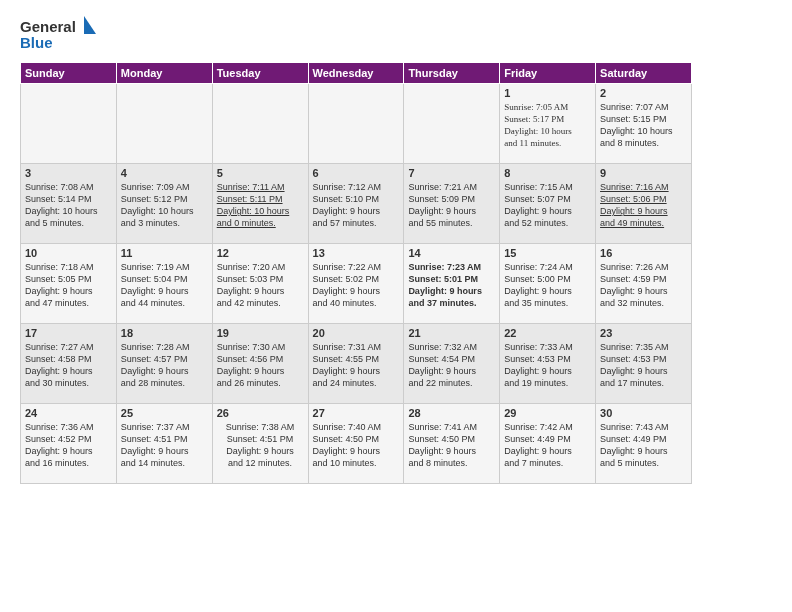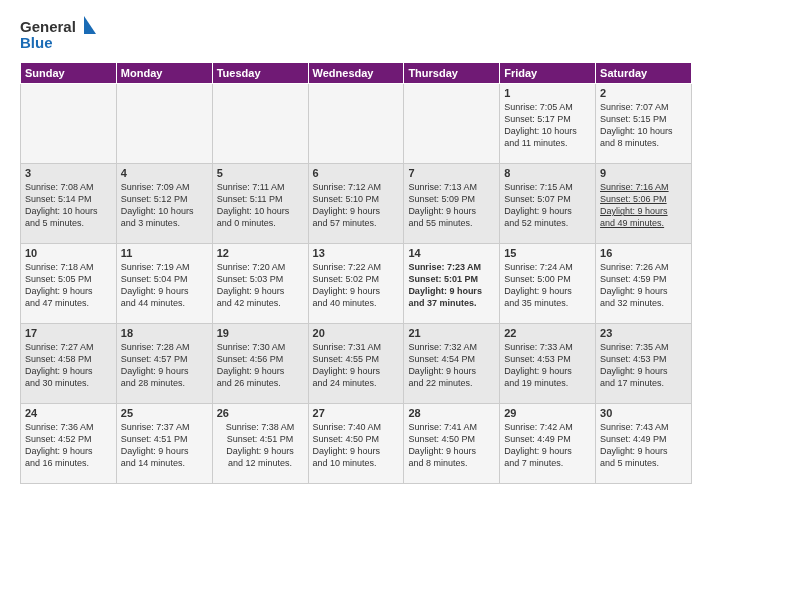--- a/index.html
+++ b/index.html
@@ -113,21 +113,21 @@
     </thead>
     <tbody id="calendar-body">
     <tr>
           <td></td>
           <td></td>
           <td></td>
           <td></td>
           <td></td>
           <td>
             <span class="day-num">1</span>
-            <div class="day-info" style="white-space: pre-line;">Sunrise: 7:05 AM
+            <div class="day-info" style="white-space: pre-line; font-family: Liberation Serif, serif;">Sunrise: 7:05 AM
 Sunset: 5:17 PM
 Daylight: 10 hours
 and 11 minutes.</div>
           </td>
           <td>
             <span class="day-num">2</span>
             <div class="day-info" style="white-space: pre-line;">Sunrise: 7:07 AM
 Sunset: 5:15 PM
 Daylight: 10 hours
 and 8 minutes.</div>
@@ -143,35 +143,35 @@
           </td>
           <td>
             <span class="day-num">4</span>
             <div class="day-info" style="white-space: pre-line;">Sunrise: 7:09 AM
 Sunset: 5:12 PM
 Daylight: 10 hours
 and 3 minutes.</div>
           </td>
           <td>
             <span class="day-num">5</span>
-            <div class="day-info" style="white-space: pre-line;">Sunrise: 7:11 AM
+            <div class="day-info" style="white-space: pre-line; text-decoration: underline;">Sunrise: 7:11 AM
 Sunset: 5:11 PM
 Daylight: 10 hours
 and 0 minutes.</div>
           </td>
           <td>
             <span class="day-num">6</span>
             <div class="day-info" style="white-space: pre-line;">Sunrise: 7:12 AM
 Sunset: 5:10 PM
 Daylight: 9 hours
 and 57 minutes.</div>
           </td>
           <td>
             <span class="day-num">7</span>
-            <div class="day-info" style="white-space: pre-line;">Sunrise: 7:13 AM
+            <div class="day-info" style="white-space: pre-line;">Sunrise: 7:21 AM
 Sunset: 5:09 PM
 Daylight: 9 hours
 and 55 minutes.</div>
           </td>
           <td>
             <span class="day-num">8</span>
             <div class="day-info" style="white-space: pre-line;">Sunrise: 7:15 AM
 Sunset: 5:07 PM
 Daylight: 9 hours
 and 52 minutes.</div>

